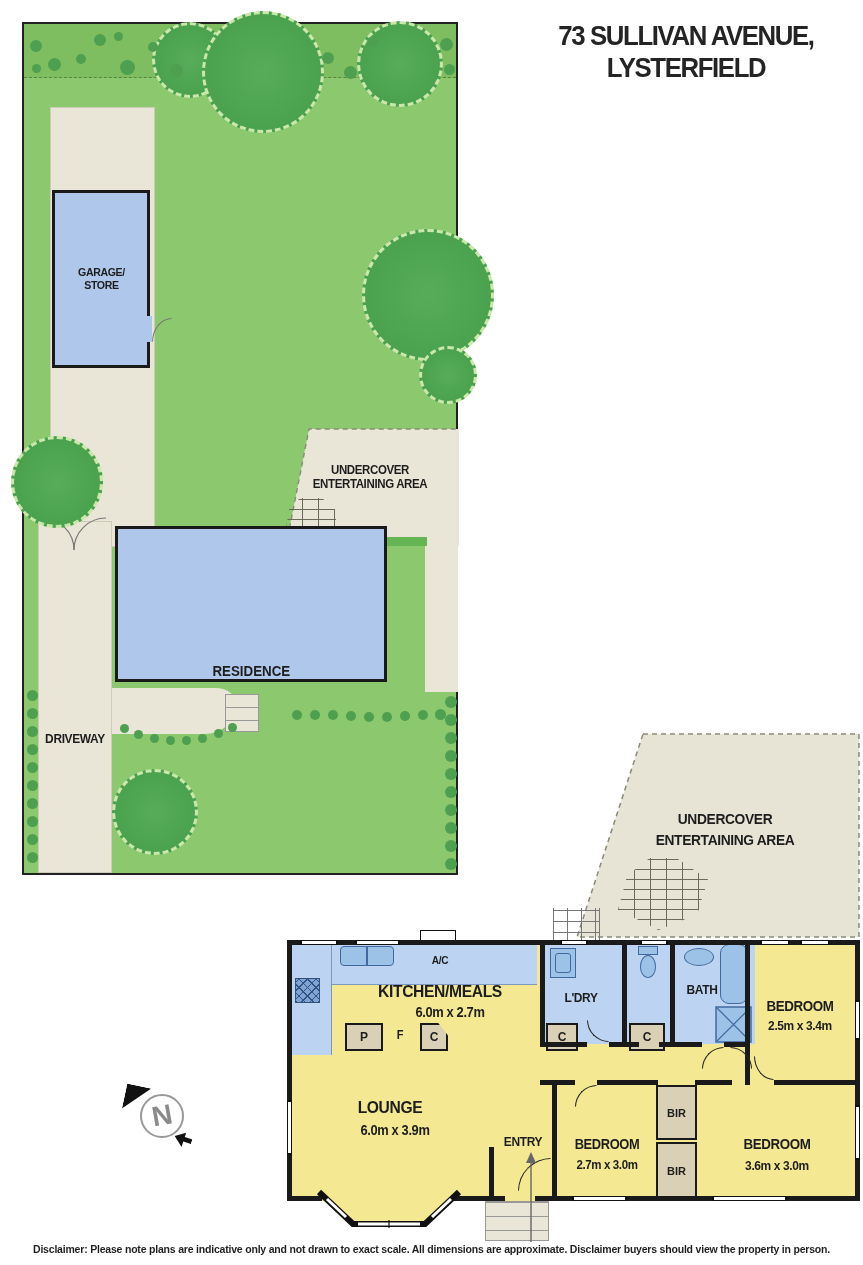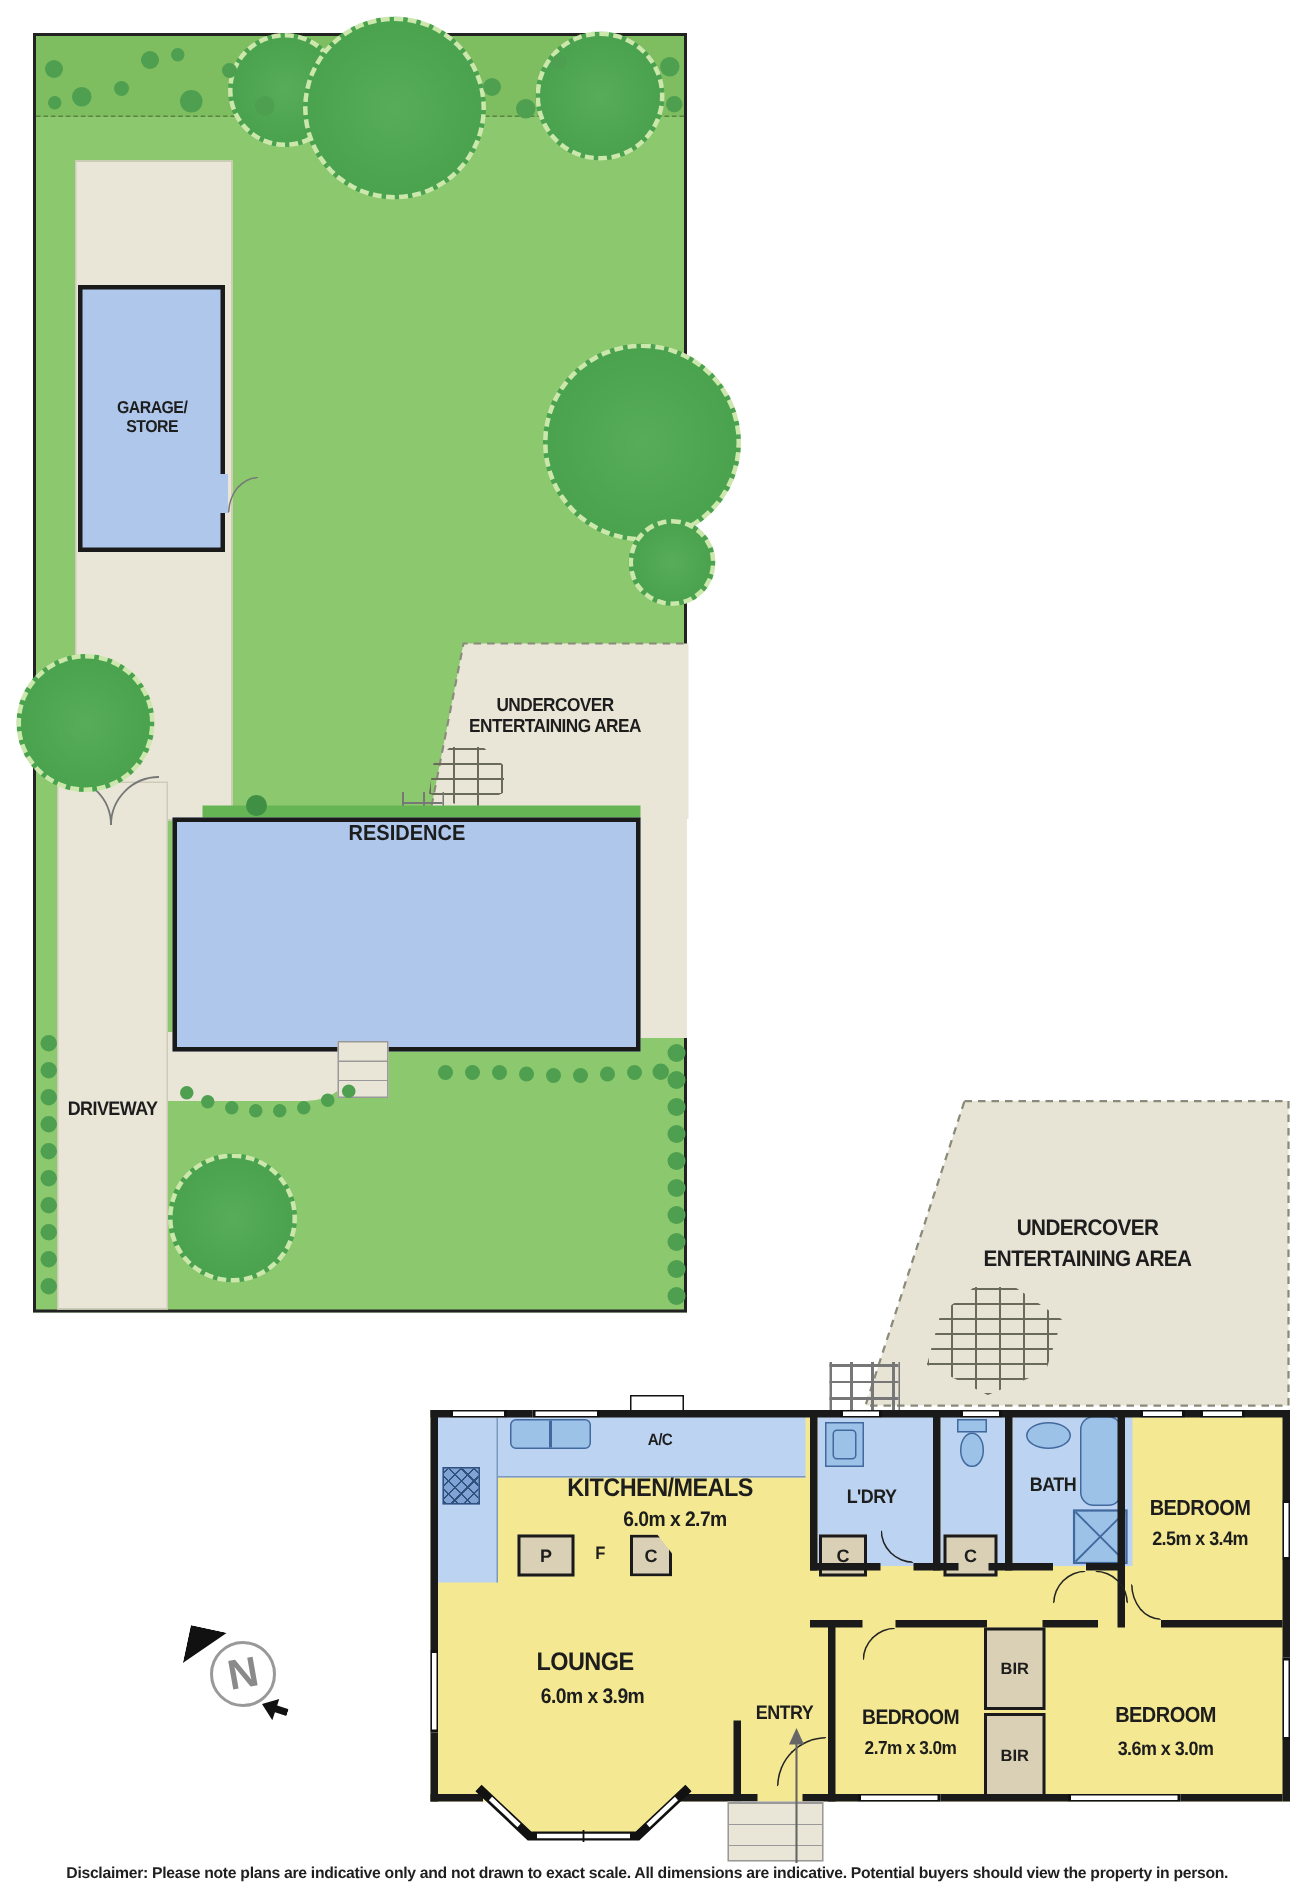--- a/index.html
+++ b/index.html
@@ -24,20 +24,24 @@
            repeating-linear-gradient(90deg,#777 0 1.4px,transparent 1.4px 14px);
            border-right:1.4px solid #777;border-bottom:1.4px solid #777;}
   .room-label{line-height:1.1;}
   .arc{box-sizing:border-box;}
 </style>
 </head>
 <body>
 
 <div id="canvas">
 
+  <div class="abs" style="left:512px;top:20px;width:348px;text-align:center;">
+    <div style="font-size:28px;font-weight:600;letter-spacing:-1.5px;color:#242424;transform:scaleX(.92);">73 SULLIVAN AVENUE,</div>
+    <div style="font-size:28px;font-weight:600;letter-spacing:-1.5px;color:#242424;transform:scaleX(.92);">LYSTERFIELD</div>
+  </div>
 
   <div id="site" class="abs" style="left:22px;top:22px;width:436px;height:853px;background:var(--lawn);border:2px solid #222;box-sizing:border-box;overflow:visible;">
 
     <div class="abs" style="left:0;top:0;width:432px;height:53px;background:var(--lawnBand);border-bottom:1px dashed rgba(0,0,0,.3);"></div>
 
     <div class="abs paved" style="left:26px;top:83px;width:105px;height:440px;border:1px solid #CFCBB9;box-sizing:border-box;"></div>
     <div class="abs paved" style="left:14px;top:497px;width:74px;height:352px;border:1px solid #CFCBB9;box-sizing:border-box;"></div>
     <div class="abs paved" style="left:88px;top:664px;width:125px;height:46px;border-radius:0 30px 46px 0 / 0 24px 40px 0;"></div>
     <div class="abs paved" style="left:401px;top:521px;width:33px;height:147px;"></div>
 
@@ -62,21 +66,21 @@
 
     <div class="abs" style="left:28px;top:166px;width:98px;height:178px;background:var(--building);border:3px solid var(--wall);box-sizing:border-box;display:flex;align-items:center;justify-content:center;">
       <div class="lbl room-label" style="font-size:11.5px;">
         <div>GARAGE/</div>
         <div>STORE</div>
       </div>
     </div>
     <div class="abs" style="left:121px;top:292px;width:7px;height:26px;background:var(--building);"></div>
     <div class="abs arc" style="left:128px;top:294px;width:20px;height:24px;border:1px solid #777;border-color:#777 transparent transparent #777;border-radius:100% 0 0 0;"></div>
 
-    <div class="abs" style="left:91px;top:521px;width:312px;height:156px;background:var(--building);border:3px solid var(--wall);box-sizing:border-box;display:flex;align-items:flex-start;justify-content:center;">
+    <div class="abs" style="left:91px;top:502px;width:272px;height:156px;background:var(--building);border:3px solid var(--wall);box-sizing:border-box;display:flex;align-items:flex-end;justify-content:center;">
       <div class="lbl" style="font-size:14.5px;letter-spacing:0;">RESIDENCE</div>
     </div>
     <div class="abs paved" style="left:201px;top:670px;width:34px;height:38px;border:1px solid #999;box-sizing:border-box;background-image:linear-gradient(#999 0 1px,transparent 1px),linear-gradient(#999 0 1px,transparent 1px);background-size:100% 13px;background-position:0 12px,0 25px;background-repeat:no-repeat;"></div>
 
     <div class="abs lbl" style="left:10px;top:707px;width:82px;font-size:13px;">DRIVEWAY</div>
 
     <div class="abs tree" style="left:128px;top:-2px;width:76px;height:76px;"></div>
     <div class="abs tree" style="left:178px;top:-13px;width:122px;height:122px;"></div>
     <div class="abs tree" style="left:333px;top:-3px;width:86px;height:86px;"></div>
     <div class="abs tree" style="left:338px;top:205px;width:132px;height:132px;"></div>
@@ -267,15 +271,15 @@
 
   <div class="abs" style="left:118px;top:1086px;width:84px;height:74px;">
     <div class="abs" style="left:22px;top:8px;width:44px;height:44px;border:2.5px solid #999;border-radius:50%;box-sizing:border-box;display:flex;align-items:center;justify-content:center;">
       <span style="font-size:28px;font-weight:bold;color:#8a8a8a;transform:rotate(-10deg);">N</span>
     </div>
     <div class="abs" style="left:6px;top:0;width:28px;height:28px;background:#111;clip-path:polygon(0 0,88% 0,0 92%);transform:rotate(12deg);"></div>
     <div class="abs" style="left:56px;top:46px;width:18px;height:15px;background:#111;clip-path:polygon(0 45%,55% 0,55% 30%,100% 30%,100% 62%,55% 62%,55% 100%);transform:rotate(18deg);"></div>
   </div>
 
 
-  <div class="abs" style="left:0;top:1243px;width:863px;text-align:center;font-size:10.5px;font-weight:600;color:#1f1f1f;letter-spacing:-0.2px;">Disclaimer: Please note plans are indicative only and not drawn to exact scale. All dimensions are indicative. Potential buyers should view the property in person.</div>
+  <div class="abs" style="left:0;top:1243px;width:863px;text-align:center;font-size:10.5px;font-weight:600;color:#1f1f1f;letter-spacing:-0.2px;">Disclaimer: Please note plans are indicative only and not drawn to exact scale. All dimensions are approximate. Disclaimer buyers should view the property in person.</div>
 
 </div>
 
 </body></html>

